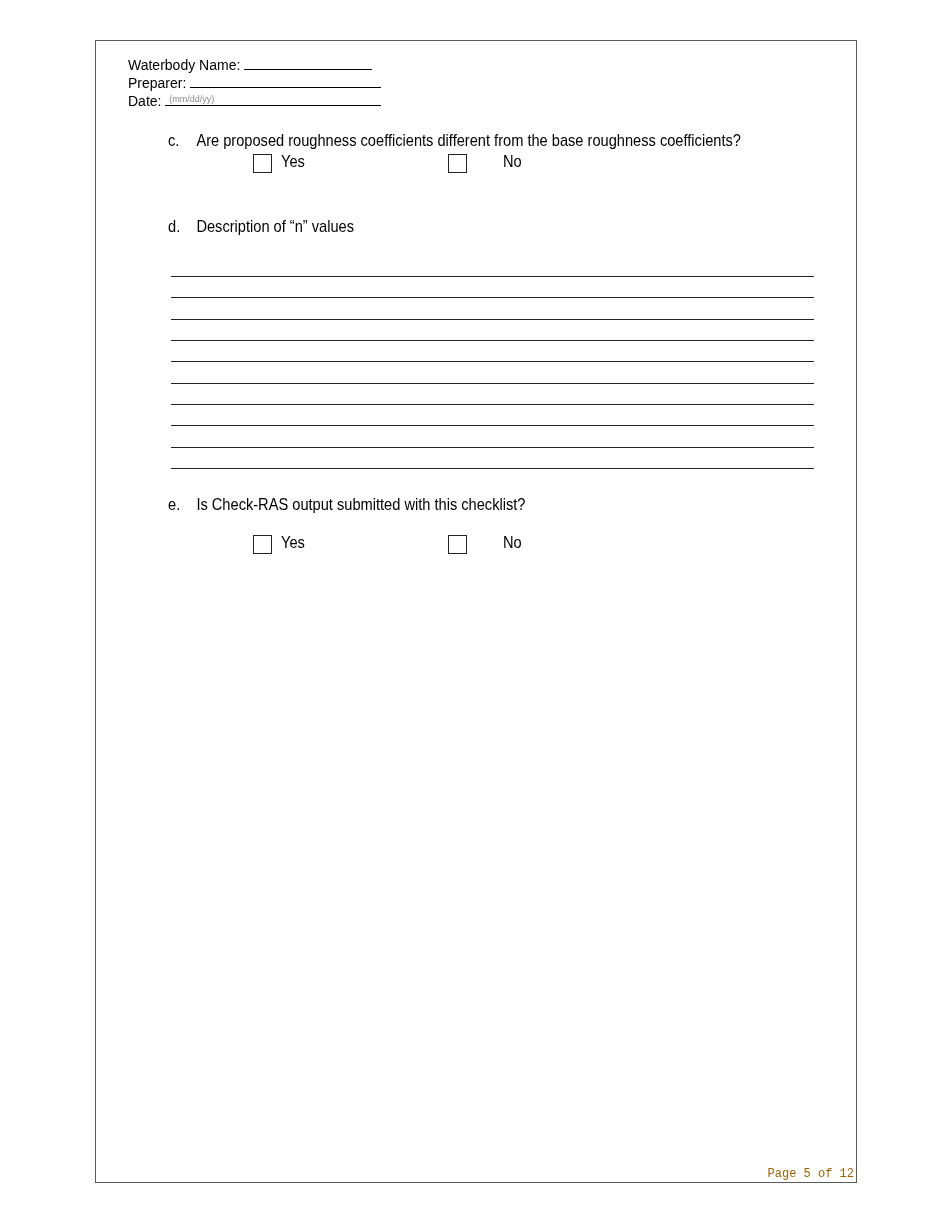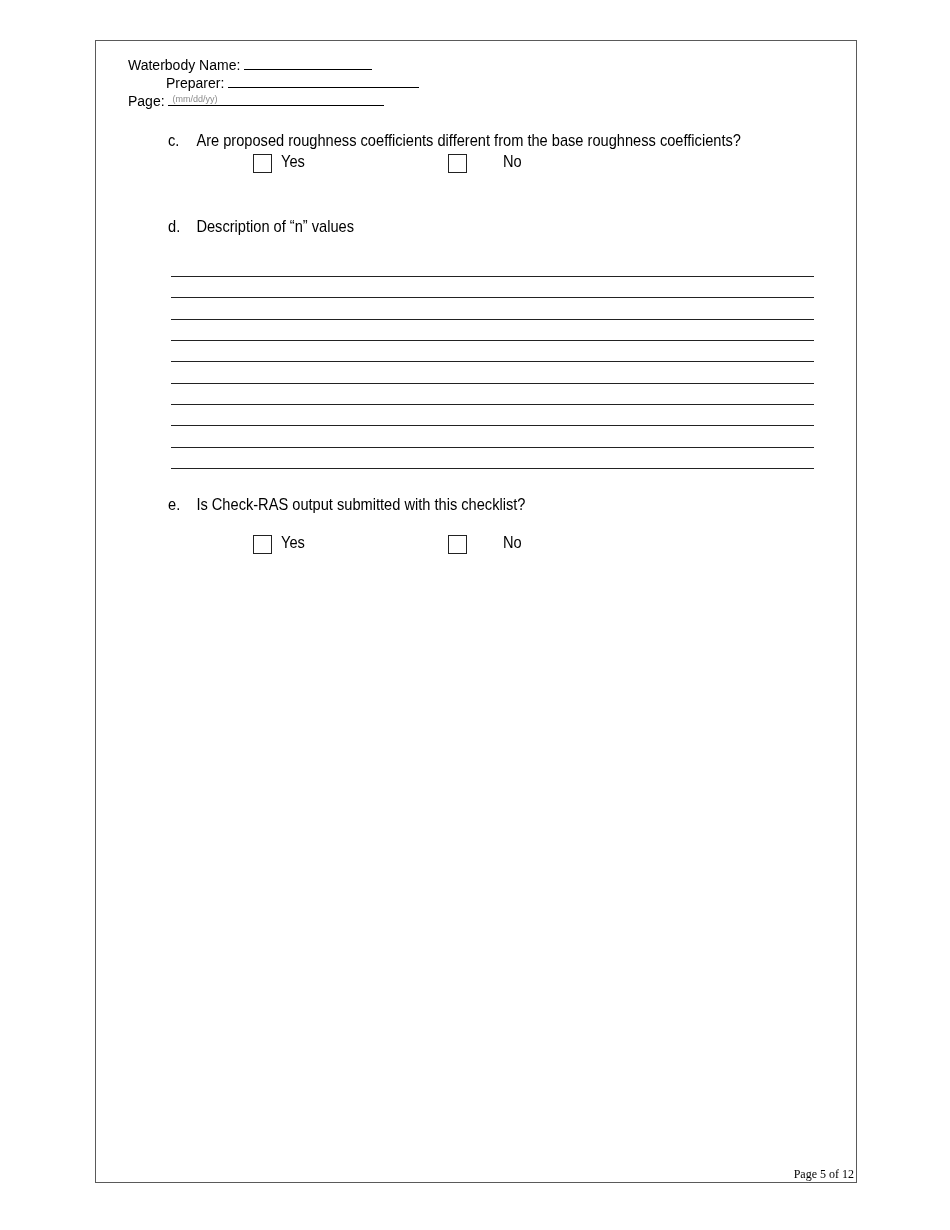--- a/index.html
+++ b/index.html
@@ -27,39 +27,39 @@
     .q .letter { display: inline-block; width: 33px; }
     .cb {
       position: absolute; width: 17px; height: 17px; border: 1px solid #222; background: #fff;
     }
     .opt {
       position: absolute; font-family: "Liberation Sans", sans-serif; font-size: 17px; color: #000;
       transform: scaleX(0.86); transform-origin: left top;
     }
     .rule { position: absolute; left: 171px; width: 643px; height: 1px; background: #222; }
     .footer {
-      position: absolute; right: 96px; top: 1167px; font-family: Liberation Serif, serif;
-      font-size: 12px; color: #000000; white-space: nowrap;
+      position: absolute; right: 96px; top: 1167px; font-family: Liberation Mono, monospace;
+      font-size: 12px; color: #a16207; white-space: nowrap;
     }
   </style>
 </head>
 <body>
 
 <div class="page-frame"></div>
 
 <div class="hdr" style="top:56px;">
   <span>Waterbody Name:</span>
   <span class="blank" style="width:128px;"></span>
 </div>
-<div class="hdr" style="top:74px;margin-left:38px;">
+<div class="hdr" style="top:74px;">
   <span>Preparer:</span>
   <span class="blank" style="width:191px;"></span>
 </div>
 <div class="hdr" style="top:92px;">
-  <span>Page:</span>
+  <span>Date:</span>
   <span class="blank" style="width:216px;text-decoration:underline;">
     <span class="hint">(mm/dd/yy)</span>
   </span>
 </div>
 
 <div class="q" style="left:168px; top:131px;">
   <span class="letter">c.</span><span>Are proposed roughness coefficients different from the base roughness coefficients?</span>
 </div>
 <div class="cb" style="left:253px; top:154px;"></div>
 <div class="opt" style="left:281px; top:152px;">Yes</div>

